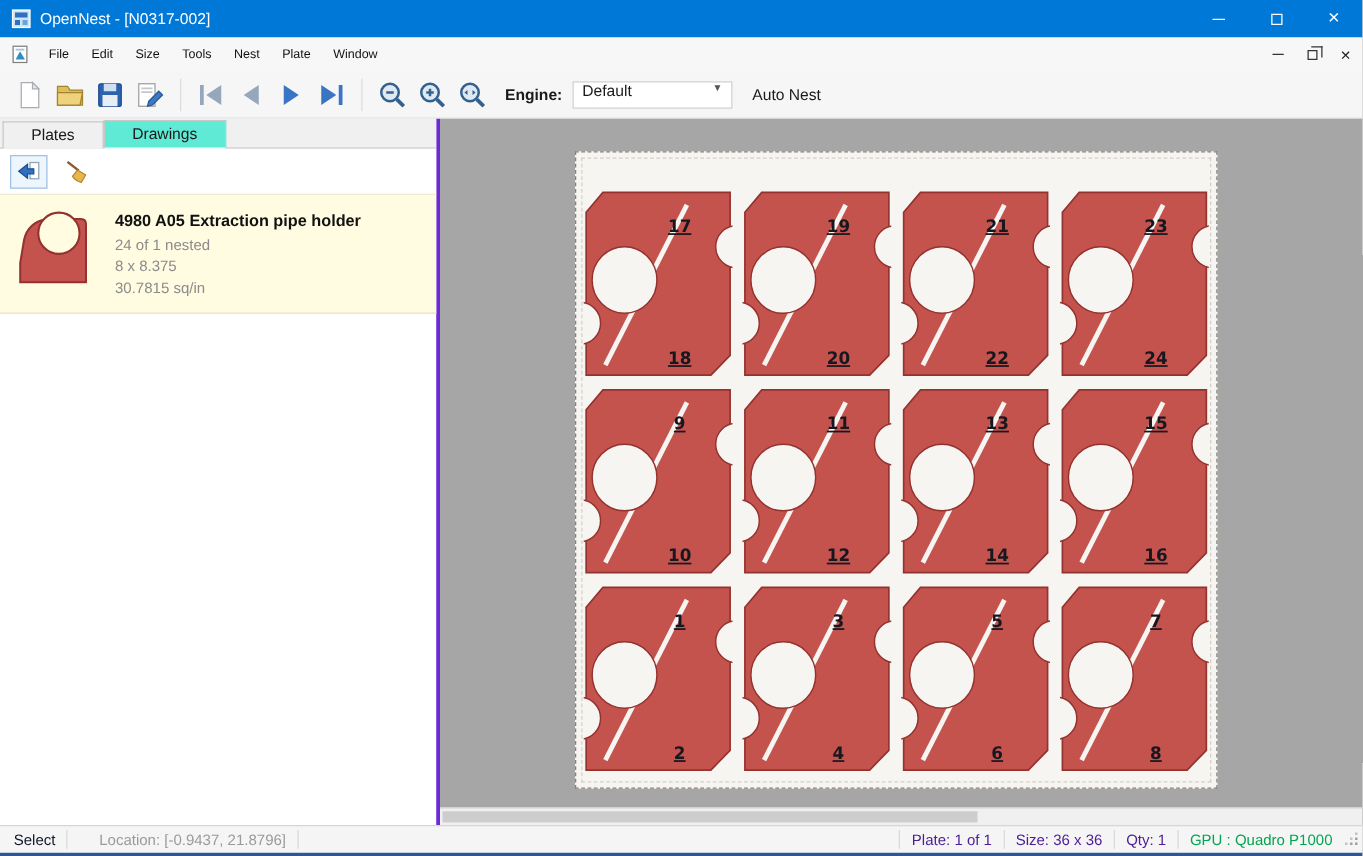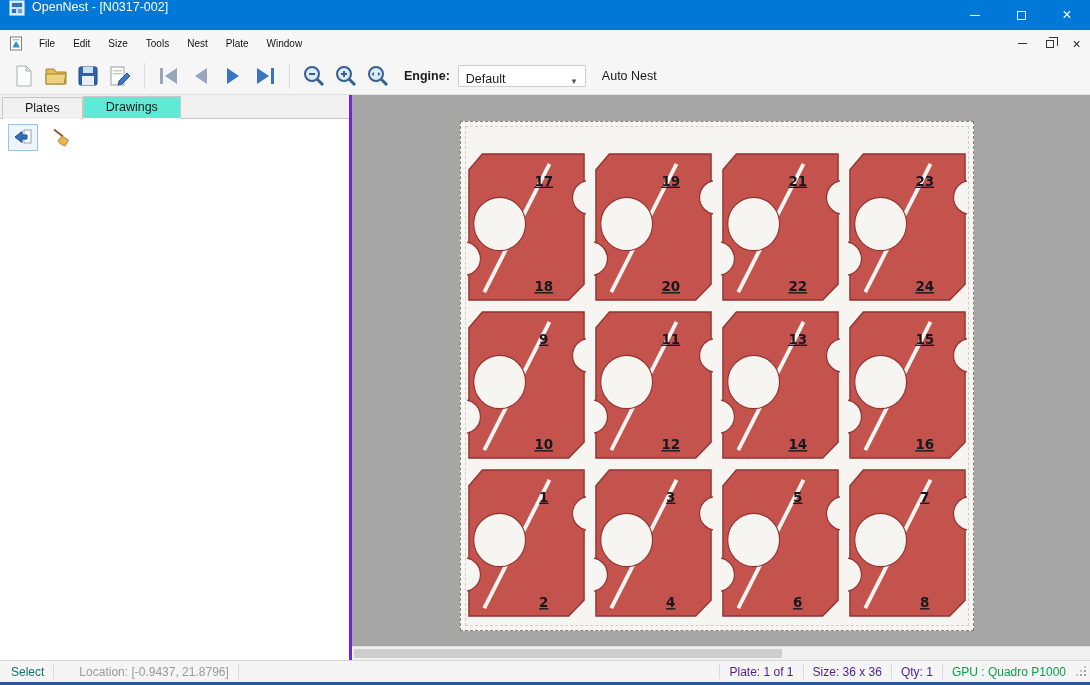--- a/index.html
+++ b/index.html
@@ -2,21 +2,21 @@
 <html><head>
 <meta charset="utf-8">
 <style>
   * { box-sizing: border-box; margin: 0; padding: 0; }
   html,body { width:1090px; height:685px; overflow:hidden; }
   body { font-family:"Liberation Sans", sans-serif; font-size:12.5px; color:#1a1a1a; background:#fff; user-select:none; }
 
   .window { width:1090px; height:685px; display:flex; flex-direction:column; border-bottom:3px solid #2b5797; }
 
   
-  .titlebar { height:30px; background:#0078d7; color:#fff; display:flex; align-items:flex-start; flex:0 0 auto; }
+  .titlebar { height:30px; background:#0078d7; color:#fff; display:flex; align-items:center; flex:0 0 auto; }
   .title-icon { width:16px; height:16px; margin:0 7px 0 9px; }
   .caption { font-size:12.5px; }
   .caption-buttons { margin-left:auto; display:flex; height:100%; }
   .cap-btn { width:46px; height:100%; display:flex; align-items:center; justify-content:center; }
   .glyph-min { width:10px; border-bottom:1px solid #fff; display:block; }
   .glyph-max { width:9px; height:9px; border:1px solid #fff; display:block; }
   .glyph-close { font-size:16px; line-height:1; color:#fff; }
 
   
   .menubar { height:27px; background:#f7f7f7; display:flex; align-items:center; flex:0 0 auto; }
@@ -27,21 +27,21 @@
   .g-min2 { width:9px; border-bottom:1px solid #333; display:block; }
   .g-restore { width:8px; height:8px; border:1px solid #333; position:relative; display:block; background:#f7f7f7; }
   .g-restore::before { content:""; position:absolute; left:2px; top:-4px; width:8px; height:8px; border:1px solid #333; border-bottom:none; border-left:none; }
   .g-close2 { font-size:14px; line-height:1; color:#222; }
 
   
   .toolbar { height:38px; background:#f6f6f6; border-bottom:1px solid #e0e0e0; display:flex; align-items:center; padding-left:8px; flex:0 0 auto; }
   .tbtn { width:32px; height:32px; display:flex; align-items:center; justify-content:center; }
   .tsep { width:1px; height:26px; background:#dcdcdc; margin:0 8px; }
   .engine-label { font-weight:bold; margin:0 8px 0 10px; }
-  .combo { width:128px; height:22px; background:#fff; border:1px solid #cfcfcf; display:flex; align-items:flex-end; padding:0 7px; }
+  .combo { width:128px; height:22px; background:#fff; border:1px solid #cfcfcf; display:flex; align-items:flex-start; padding:0 7px; }
   .combo .arrow { margin-left:auto; font-size:8px; color:#555; }
   .autonest { margin-left:16px; }
 
   
   .content { flex:1 1 auto; display:flex; min-height:0; }
 
   .left-panel { width:352px; flex:0 0 auto; background:#fff; border-right:3px solid #6d28d9; display:flex; flex-direction:column; }
   .tabstrip { height:24px; background:#f0f0f0; display:flex; align-items:flex-end; border-bottom:1px solid #c8c8c8; padding-left:2px; flex:0 0 auto; }
   .tab { padding:3px 22px 4px 22px; border:1px solid #c8c8c8; border-bottom:none; background:#f0f0f0; margin-bottom:-1px; font-size:12.5px; }
   .tab.active { background:#5eead4; border-bottom:1px solid #fff; }
@@ -62,21 +62,21 @@
   .plate::before { content:""; position:absolute; inset:4px; border:1px dashed #d4cfc5; pointer-events:none; }
   .plate svg { width:100%; height:100%; display:block; }
   .part-num { font-family:"DejaVu Sans", sans-serif; font-weight:bold; font-size:14px; fill:#17171f; text-decoration:underline; }
 
   .h-scrollbar { position:absolute; left:0; right:0; bottom:0; height:14px; background:#f0f0f0; border-top:1px solid #dadada; }
   .h-thumb { position:absolute; left:2px; top:2px; height:9px; width:58%; background:#cdcdcd; }
 
   
   .statusbar { height:22px; background:#f5f5f5; border-top:1px solid #d6d6d6; display:flex; align-items:center; font-size:12px; flex:0 0 auto; }
   .sb-sep { width:1px; height:15px; background:#d9d9d9; margin:0 9px; }
-  .sb-select { padding-left:11px; color:#0f766e; }
+  .sb-select { padding-left:11px; color:#0f172a; }
   .sb-location { color:#9a9a9a;margin-left:16px; }
   .sb-spring { flex:1 1 auto; }
   .sb-item { color:#4c1d95; white-space:nowrap; }
   .grip { width:16px; height:16px; position:relative; margin-left:8px; }
   .grip i { position:absolute; right:4px; bottom:4px; width:2px; height:2px; background:#a0a0a0; box-shadow:-4px 0 #a0a0a0, 0 -4px #a0a0a0, -8px 0 #c4c4c4, 0 -8px #c4c4c4, -4px -4px #c4c4c4; }
 </style>
 </head>
 <body>
 
 <div class="window">
@@ -231,20 +231,32 @@
           </svg>
         </div>
         <div class="ptool-btn flat">
           <svg width="20" height="20" viewBox="0 0 20 20">
             <line x1="3" y1="2.5" x2="12" y2="9.5" stroke="#8a5a2b" stroke-width="2"></line>
             <path d="M11,9 l6.5,4 -3.5,6 c-3,-1 -6,-3 -7,-5 z" fill="#e8b64c" stroke="#b3862f"></path>
           </svg>
         </div>
       </div>
 
+      <div class="drawing-item" style="background: rgb(255, 252, 225);">
+        <svg class="thumb" viewBox="0 0 64 64">
+          <path d="M6,57 L57,57 L57,12 Q57,8 53,8 L26,8 Q12,11 9,24 L6,42 Z" fill="#c4534e" stroke="#93322e" stroke-width="1.6"></path>
+          <circle cx="36" cy="19" r="16" fill="#fffce1" stroke="#93322e" stroke-width="1.6"></circle>
+        </svg>
+        <div class="item-lines">
+          <div class="item-title">4980 A05 Extraction pipe holder</div>
+          <div class="item-sub">24 of 1 nested</div>
+          <div class="item-sub">8 x 8.375</div>
+          <div class="item-sub">30.7815 sq/in</div>
+        </div>
+      </div>
     </div>
 
     <div class="canvas" style="background: rgb(166, 166, 166);">
       <div class="plate" style="background: rgb(247, 245, 242);">
           <svg viewBox="0 0 124 152" preserveAspectRatio="none">
             <path d="M2,18 L16,2 H122 V134 L106,150 H2 Z" fill="#c4534e" stroke="#93322e" stroke-width="1.4"></path>
             <line x1="86" y1="12" x2="18" y2="142" stroke="#f7f5f2" stroke-width="4"></line>
             <circle cx="34" cy="73" r="27" fill="#f7f5f2" stroke="#93322e" stroke-width="1.2"></circle>
             <circle cx="127" cy="46" r="17" fill="#f7f5f2" stroke="#93322e" stroke-width="1.2"></circle>
             <circle cx="-3" cy="108" r="17" fill="#f7f5f2" stroke="#93322e" stroke-width="1.2"></circle>

